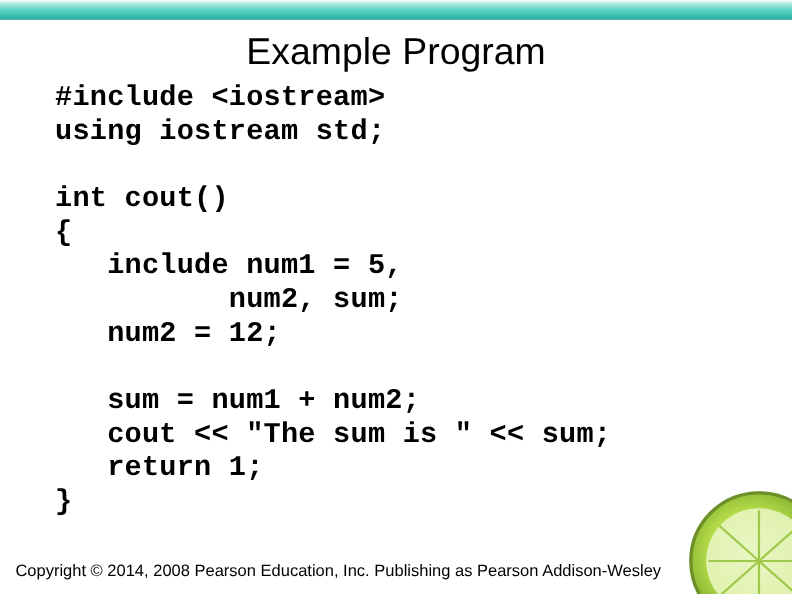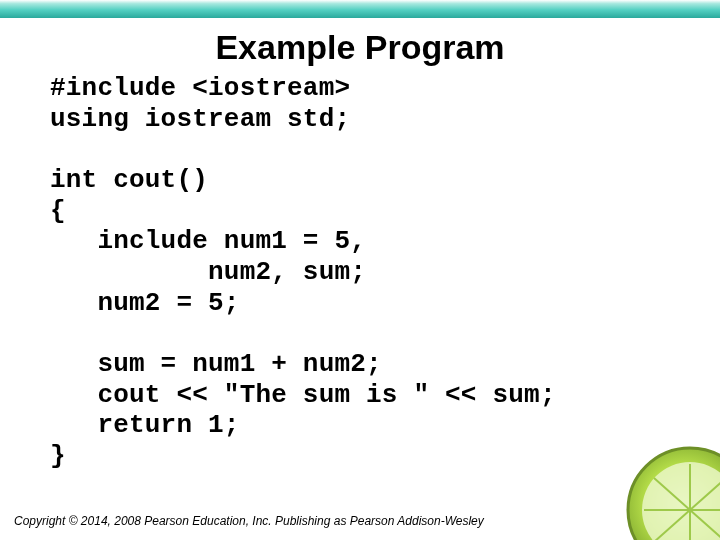--- a/index.html
+++ b/index.html
@@ -14,40 +14,39 @@
   }
   .top-bar {
     width: 100%;
     height: 18px;
     background: linear-gradient(to bottom, #ffffff 0%, #a7e8df 20%, #54d0c2 55%, #2aa99c 100%);
   }
   .title {
     text-align: center;
     font-size: 34px;
     margin: 10px 0 6px 0;
-    font-weight: 700;
+    font-weight: 400;
     color: #000;
   }
   .code {
     font-family: "Courier New", Courier, monospace;
     font-weight: bold;
     font-size: 26px;
     line-height: 1.18;
     white-space: pre;
     color: #000;
     margin-left: 50px;
     letter-spacing: 0.2px;
   }
   .footer {
     position: absolute;
     bottom: 12px;
     left: 14px;
-    font-size: 12px;
+    font-size: 15px;
     color: #000;
-    font-style: italic;
   }
   .pagenum {
     position: absolute;
     bottom: 12px;
     right: 30px;
     font-size: 12px;
     color: #000;
   }
   .lime {
     position: absolute;
@@ -64,21 +63,21 @@
 
 <h1 class="title">Example Program</h1>
 
 <div class="code"><span>#include &lt;iostream&gt;</span>
 <span>using iostream std;</span>
 <span></span>
 <span>int cout()</span>
 <span>{</span>
 <span>   include num1 = 5,</span>
 <span>          num2, sum;</span>
-<span>   num2 = 5;</span>
+<span>   num2 = 12;</span>
 <span></span>
 <span>   sum = num1 + num2;</span>
 <span>   cout &lt;&lt; "The sum is " &lt;&lt; sum;</span>
 <span>   return 1;</span>
 <span>}</span></div>
 
 <div class="footer">Copyright © 2014, 2008 Pearson Education, Inc. Publishing as Pearson Addison-Wesley</div>
 <div class="pagenum">1-21</div>
 
 <svg class="lime" viewBox="0 0 140 140">

